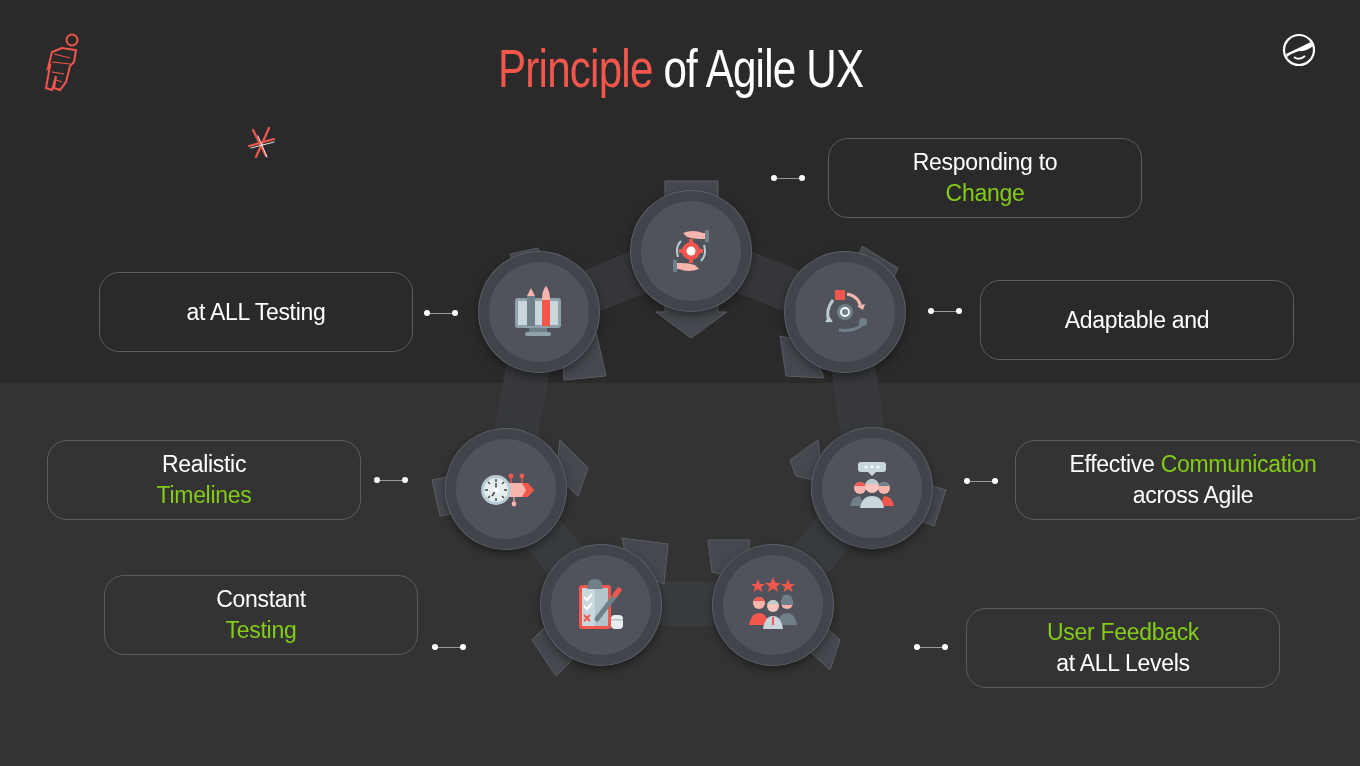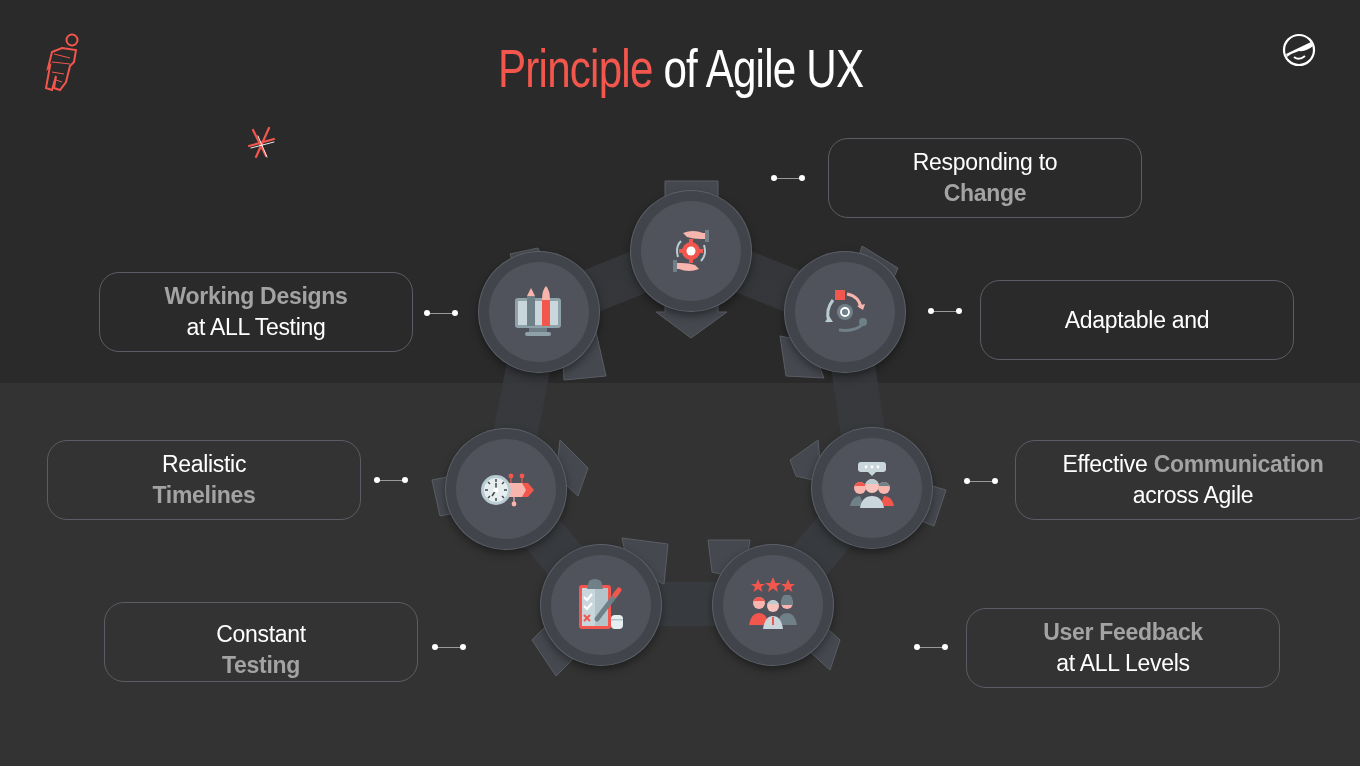--- a/index.html
+++ b/index.html
@@ -41,21 +41,21 @@
     }
     .node svg { position: absolute; left: 30px; top: 30px; width: 60px; height: 60px; }
 
     .card {
       position: absolute; width: 314px; height: 80px;
       border: 1.5px solid #5a5d63; border-radius: 20px;
       display: flex; flex-direction: column; justify-content: center; align-items: center;
       font-size: 23px; line-height: 31px; color: #ffffff; text-align: center;
       letter-spacing: -0.3px;
     }
-    .card .hl { color: #a3a3a3; font-weight: bold; }
+    .card .hl { color: #84cc16; }
 
     .connector { position: absolute; width: 34px; height: 8px; }
     .connector .line { position: absolute; left: 3px; top: 3.5px; width: 28px; height: 1px; background: #9a9a9a; }
     .connector .dot { position: absolute; top: 1px; width: 6px; height: 6px; border-radius: 50%; background: #ffffff; }
     .connector .dot.l { left: 0; }
     .connector .dot.r { right: 0; }
   </style>
 </head>
 <body>
 
@@ -310,26 +310,25 @@
 <div class="card" style="left:1015px;top:440px;width:356px;">
   <div><span>Effective </span><span class="hl">Communication</span></div>
   <div><span>across Agile</span><span class="hl"></span></div>
 </div>
 
 <div class="card" style="left:966px;top:608px;text-align:right;">
   <div><span></span><span class="hl">User Feedback</span></div>
   <div><span>at ALL Levels</span><span class="hl"></span></div>
 </div>
 
-<div class="card" style="left:104px;top:602px;justify-content:flex-end;">
+<div class="card" style="left:104px;top:575px;">
   <div><span>Constant</span><span class="hl"></span></div>
   <div><span></span><span class="hl">Testing</span></div>
 </div>
 
 <div class="card" style="left:47px;top:440px;">
   <div><span>Realistic</span><span class="hl"></span></div>
   <div><span></span><span class="hl">Timelines</span></div>
 </div>
 
 <div class="card" style="left:99px;top:272px;">
-  <div><span></span><span class="hl">Working Designs</span></div>
   <div><span>at ALL Testing</span><span class="hl"></span></div>
 </div>
 
 </body></html>

